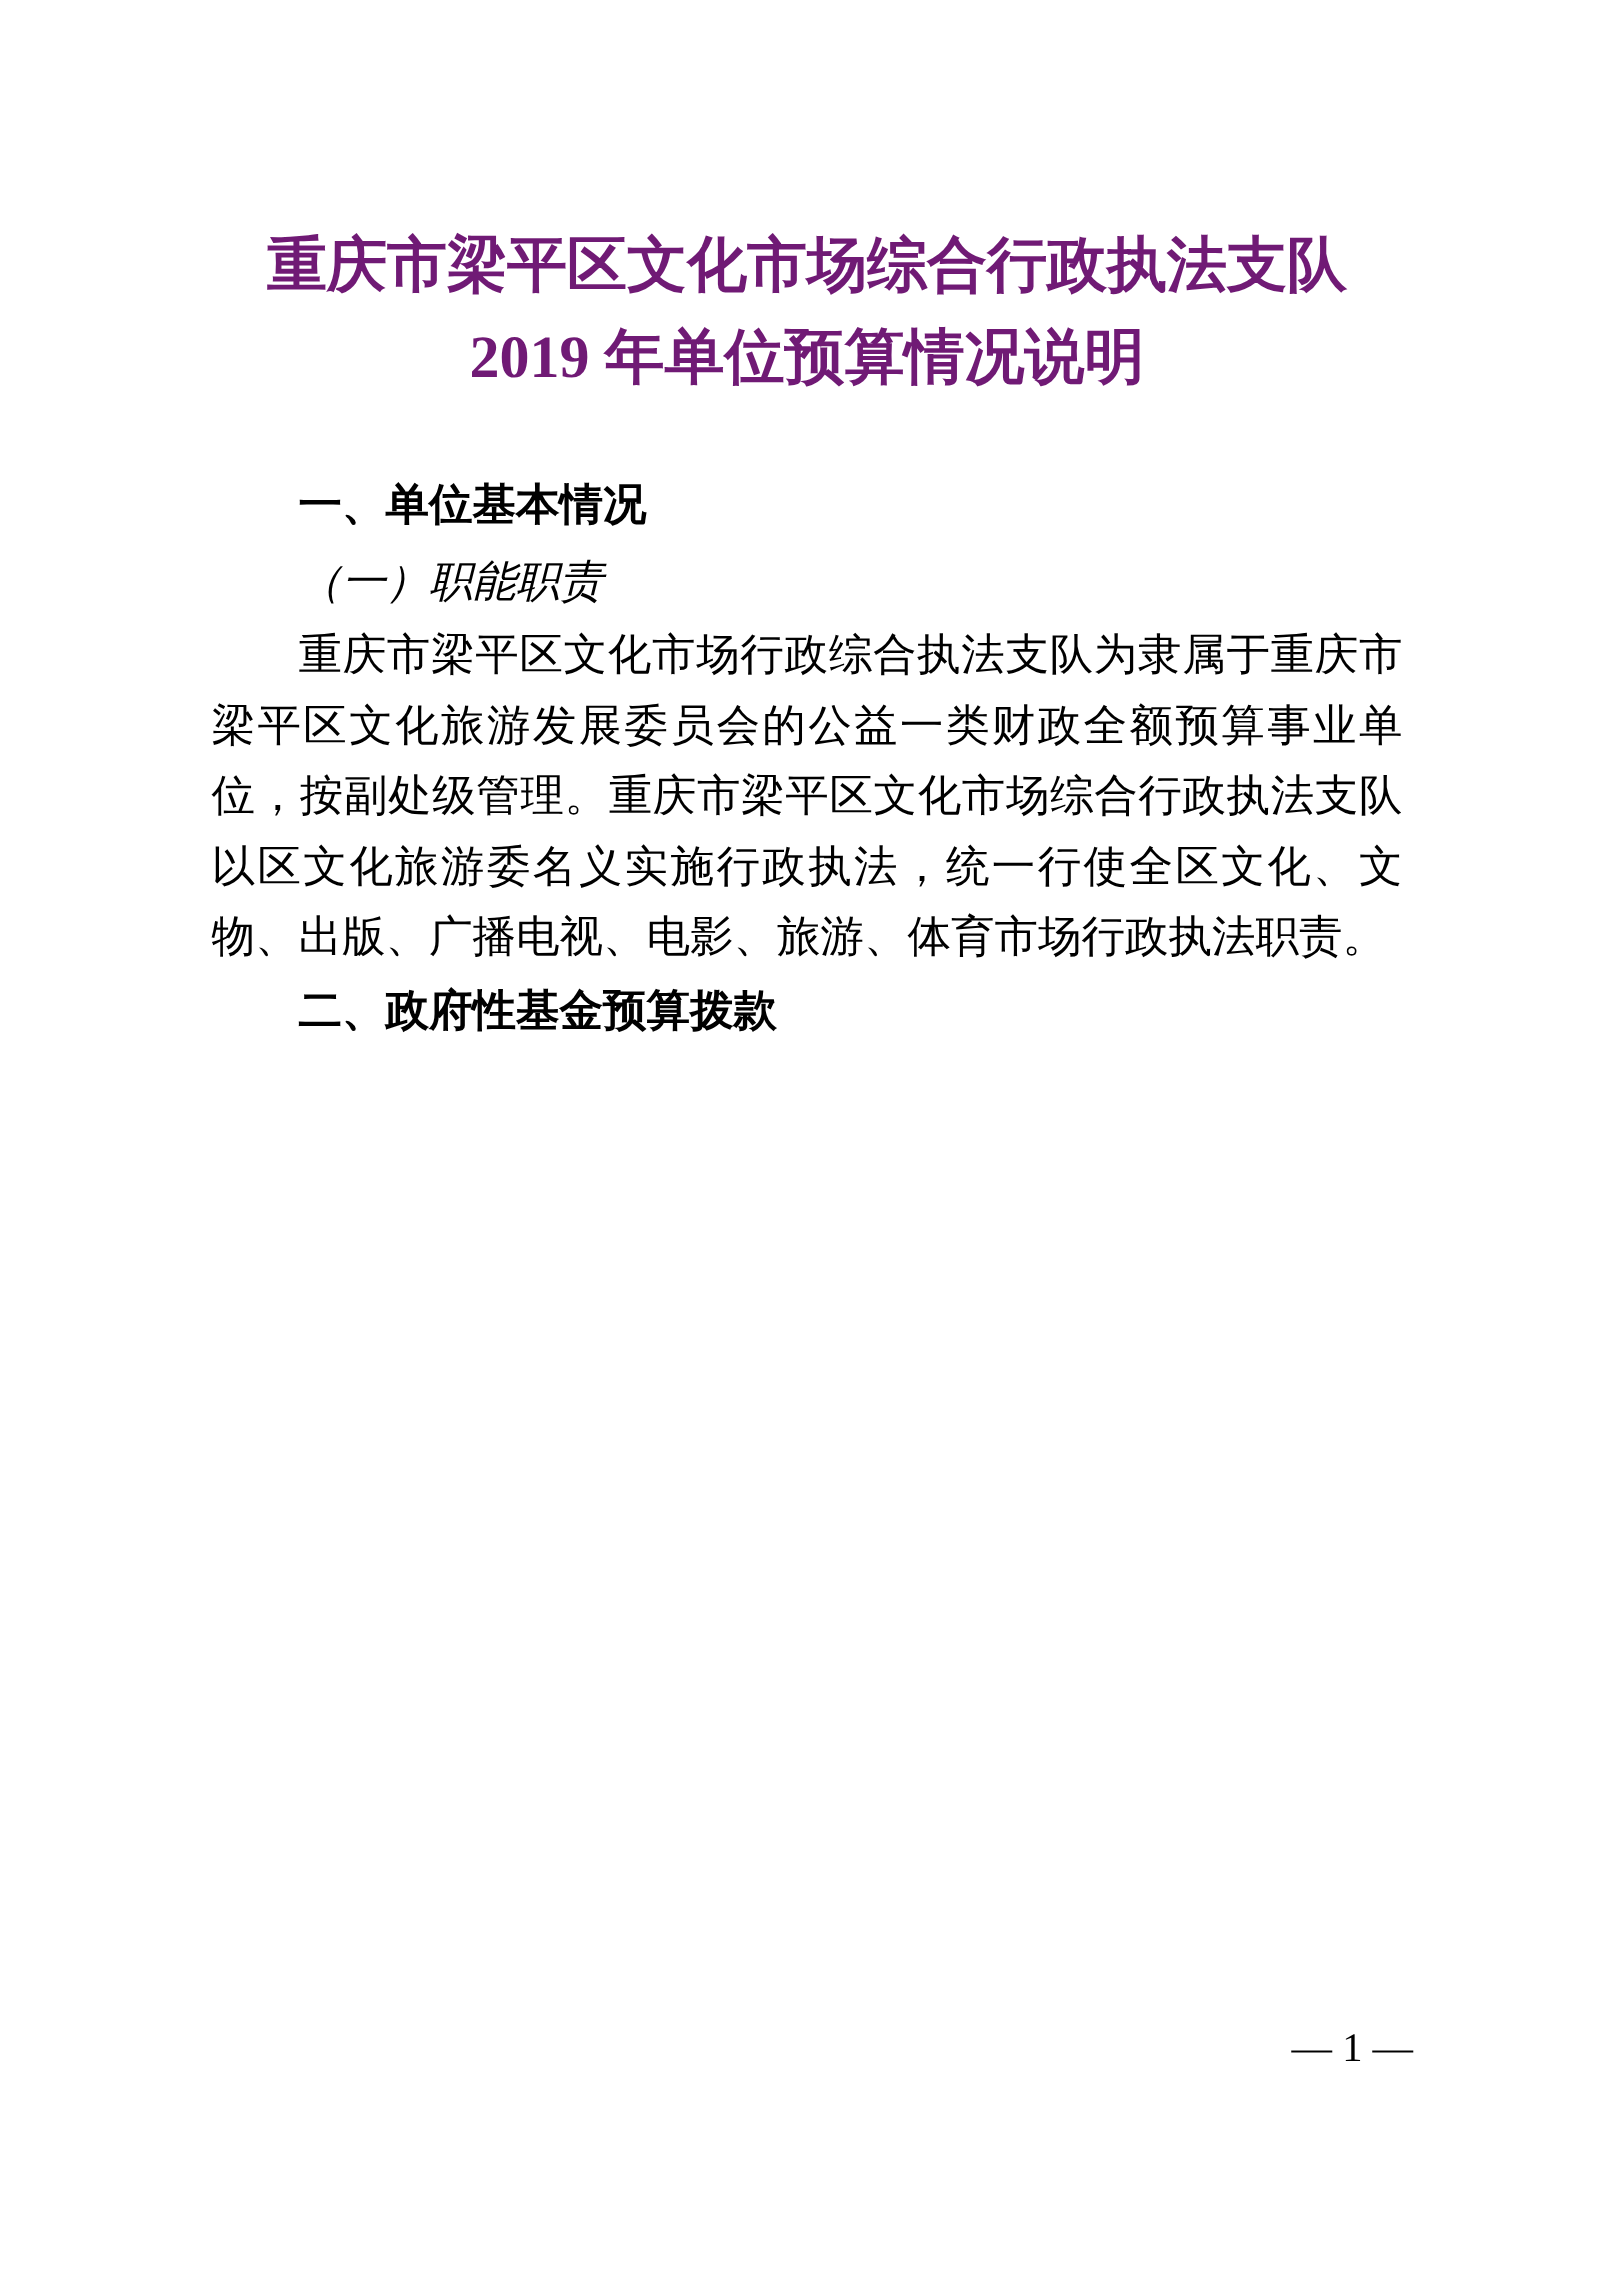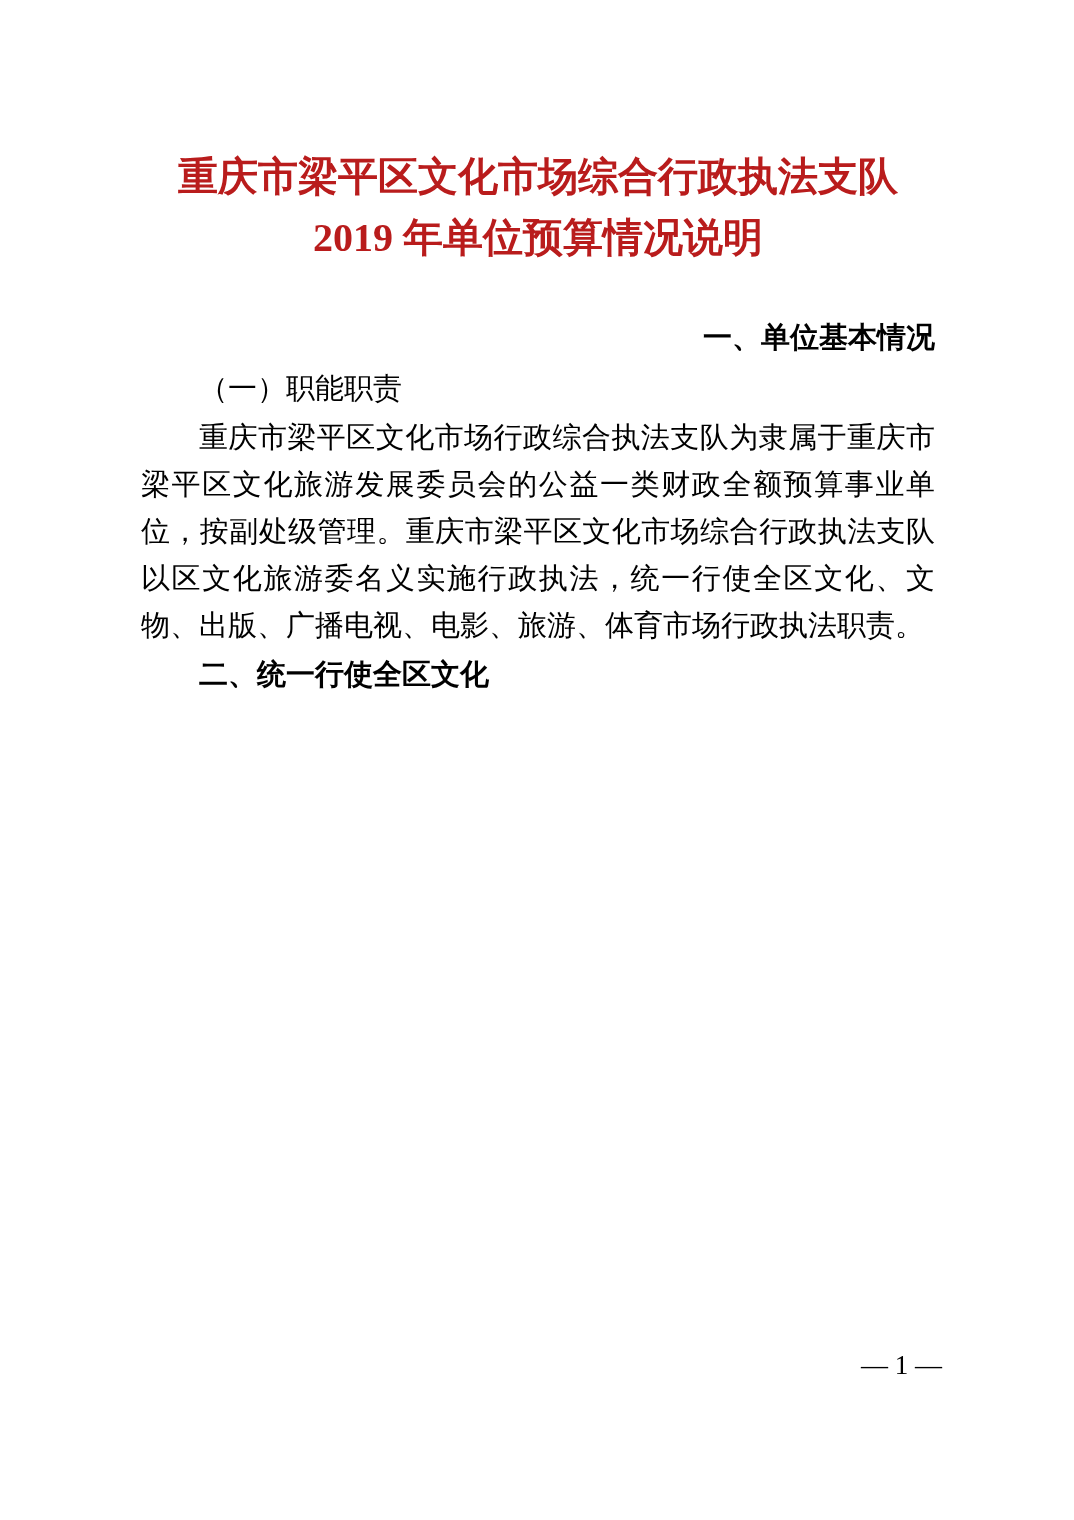--- a/index.html
+++ b/index.html
@@ -20,44 +20,44 @@
     left: 141px;
     top: 146px;
     width: 794px;
   }
   .doc-title {
     font-family: "Liberation Serif", serif;
     font-weight: 700;
     font-size: 40px;
     line-height: 61px;
     text-align: center;
-    color: #b91c1c;
+    color: #701a75;
     margin: 0;
   }
   .doc-title .tline {
     display: block;
   }
   .sec-heading {
     font-family: "Liberation Sans", sans-serif;
     font-weight: 700;
     font-size: 29px;
     line-height: 51px;
     text-indent: 2em;
     margin: 0;
   }
   .sec-heading.first {
     margin-top: 44px;
-    text-align: right;
   }
   .sub-heading {
     font-family: "Liberation Serif", serif;
     font-size: 29px;
     line-height: 51px;
     text-indent: 2em;
     margin: 0;
+    font-style: italic;
   }
   .body-p {
     font-family: "Liberation Serif", serif;
     font-size: 29px;
     line-height: 47px;
     text-indent: 2em;
     text-align: justify;
     margin: 0;
   }
   .lead {
@@ -85,20 +85,20 @@
     </h1>
 
     <div class="sec-heading first">一、单位基本情况</div>
 
     <div class="sub-heading">（一）职能职责</div>
 
     <p class="body-p">重庆市梁平区文化市场行政综合执法支队为隶属于重庆市梁平区文化旅游发展委员会的公益一类财政全额预算事业单位，按副处级管理。重庆市梁平区文化市场综合行政执法支队以区文化旅游委名义实施行政执法，统一行使全区文化、文物、出版、广播电视、电影、旅游、体育市场行政执法职责。</p>
 
 
 
-    <div class="sec-heading">二、统一行使全区文化</div>
+    <div class="sec-heading">二、政府性基金预算拨款</div>
 
 
 
   </div>
 
   <div class="page-footer">— 1 —</div>
 </div>
 
 </body></html>

